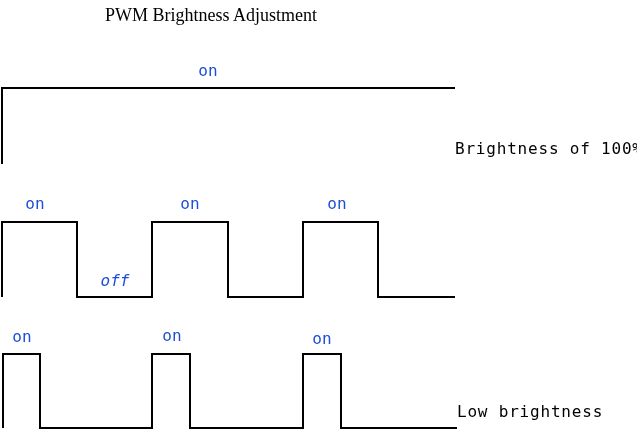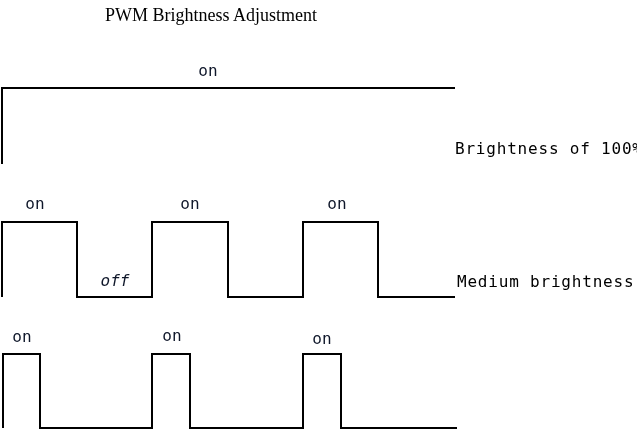--- a/index.html
+++ b/index.html
@@ -32,21 +32,21 @@
   .wave-svg polyline {
     fill: none;
     stroke: #000000;
     stroke-width: 2;
   }
   .annot {
     position: absolute;
     transform: translate(-50%, -50%);
     font-family: "DejaVu Sans Mono", monospace;
     font-size: 16px;
-    color: #0f172a;
+    color: #1d4ed8;
     white-space: nowrap;
   }
   .wave-label {
     position: absolute;
     transform: translateY(-50%);
     font-family: "DejaVu Sans Mono", monospace;
     font-size: 16px;
     letter-spacing: 0.8px;
     color: #000000;
     white-space: nowrap;
@@ -58,21 +58,21 @@
 <div class="canvas">
   <div class="title">PWM Brightness Adjustment</div>
   <svg class="wave-svg" width="637" height="431" viewBox="0 0 637 431">
       <polyline points="2,164 2,88 455,88" style="stroke: rgb(0, 0, 0); stroke-width: 2;"></polyline>
       <polyline points="2,297 2,222 77,222 77,297 152,297 152,222 228,222 228,297 303,297 303,222 378,222 378,297 455,297" style="stroke: rgb(0, 0, 0); stroke-width: 2;"></polyline>
       <polyline points="3,428 3,354 40,354 40,428 152,428 152,354 190,354 190,428 303,428 303,354 341,354 341,428 457,428" style="stroke: rgb(0, 0, 0); stroke-width: 2;"></polyline>
     </svg>
 
 <div class="wave-label" style="left: 455px; top: 148px;">Brightness of 100%</div>
     <div class="annot" style="left: 208px; top: 70px;">on</div>
-    <div class="wave-label" style="left: 457px; top: 281px;">Medium brightness</div>
     <div class="annot" style="left: 35px; top: 203px;">on</div>
     <div class="annot" style="left: 190px; top: 203px;">on</div>
     <div class="annot" style="left: 337px; top: 203px;">on</div>
     <div class="annot" style="left: 115px; top: 280px; font-style: italic;">off</div>
+    <div class="wave-label" style="left: 457px; top: 411px;">Low brightness</div>
     <div class="annot" style="left: 22px; top: 336px;">on</div>
     <div class="annot" style="left: 172px; top: 335px;">on</div>
     <div class="annot" style="left: 322px; top: 338px;">on</div>
   </div>
 
 </body></html>

